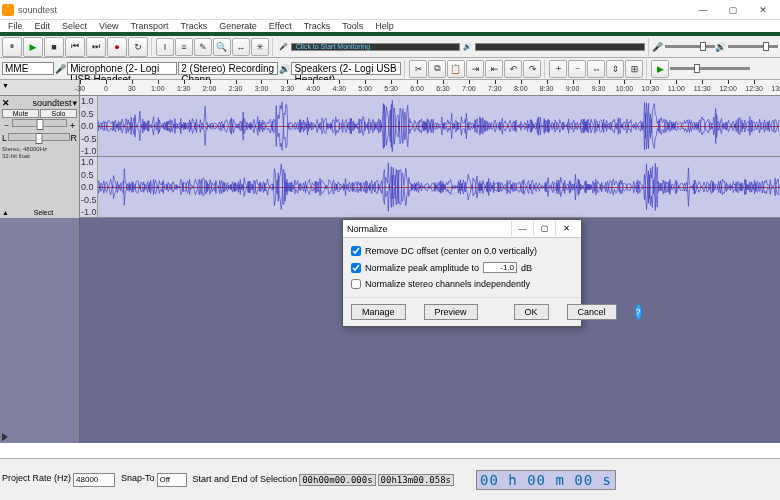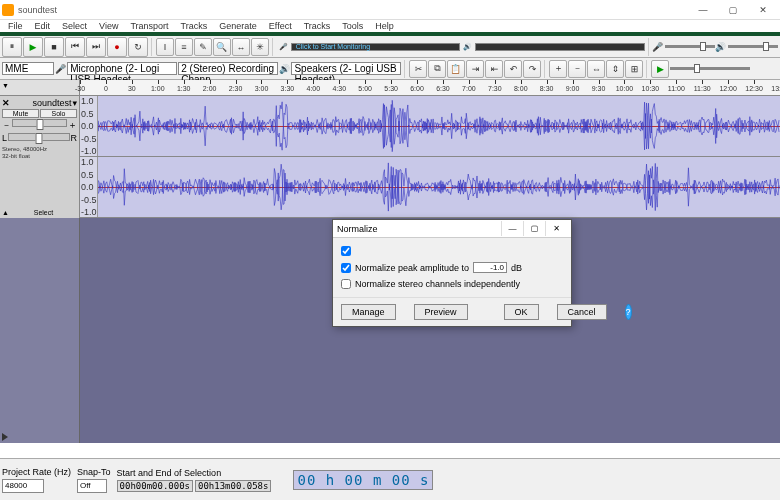--- a/index.html
+++ b/index.html
@@ -31,27 +31,27 @@
 .wavepane{flex:1;background:#c8c8e8;position:relative;overflow:hidden}
 .channel{height:61px;position:relative;border-bottom:1px solid #888}
 .ampscale{position:absolute;left:0;top:0;height:100%;width:18px;background:#d8d8e8;border-right:1px solid #999;font-size:6px;color:#333;display:flex;flex-direction:column;justify-content:space-between;padding:0 1px}
 .wave{position:absolute;left:18px;right:0;height:100%}
 .wavesvg{width:100%;height:100%;display:block}
 .centerln{position:absolute;left:18px;right:0;top:50%;border-top:1px solid #b33}
 .bottomspace{height:225px;background:#6b6b8f}
 .trackheadspace{width:80px;height:225px;background:#8080a0;border-right:1px solid #666;float:left;display:flex;align-items:flex-end;justify-content:flex-start;padding:2px}
 .trackheadspace .tri{width:0;height:0;border-left:6px solid #333;border-top:4px solid transparent;border-bottom:4px solid transparent}
 .statusbar{height:42px;background:#f0f0f0;border-top:1px solid #aaa;display:flex;align-items:center;padding:2px;gap:6px;position:absolute;bottom:0;left:0;right:0}
-.statcol{display:flex;flex-direction:column;gap:2px;font-size:8px}
+.statcol{display:flex;flex-direction:row;gap:2px;font-size:8px}
 .statbox{border:1px solid #888;background:#fff;padding:0 2px;font-size:8px;height:14px;display:flex;align-items:center}
 .timedisp{font-family:monospace;font-size:14px;background:#c8c8e8;border:1px solid #888;padding:1px 3px;color:#0369a1;letter-spacing:1px}
 .selbox{display:flex;gap:2px}
 .seltime{font-family:monospace;font-size:9px;background:#ddd;border:1px solid #888;padding:0 2px}
 
-.dialog{position:absolute;left:332px;top:219px;width:240px;background:#f0f0f0;border:1px solid #555;box-shadow:2px 2px 8px rgba(0,0,0,.3);z-index:100}
+.dialog{position:absolute;left:342px;top:219px;width:240px;background:#f0f0f0;border:1px solid #555;box-shadow:2px 2px 8px rgba(0,0,0,.3);z-index:100}
 .dlg-title{height:18px;background:#fff;border-bottom:1px solid #ccc;display:flex;align-items:center;padding:0 4px;font-size:9px}
 .dlg-title .t{flex:1}
 .dlg-title .wb{width:22px;height:15px;display:flex;align-items:center;justify-content:center;font-size:8px;border-left:1px solid #ddd}
 .dlg-body{padding:8px;display:flex;flex-direction:column;gap:6px}
 .dlg-row{display:flex;align-items:center;gap:4px;font-size:9px}
 .dlg-row input[type=checkbox]{width:10px;height:10px}
 .dlg-row input[type=text]{width:34px;border:1px solid #888;font-size:8px;padding:0 2px;text-align:right}
 .dlg-btns{display:flex;gap:18px;justify-content:flex-start;padding:6px 8px;border-top:1px solid #ddd}
 .dlg-btns button {font-size:9px;padding:2px 10px;border:1px solid #888;background:#e9e9e9}
 .dlg-btns .spacer{flex:1}
@@ -280,20 +280,21 @@
 <div class="dialog">
   <div class="dlg-title">
     <span class="t">Normalize</span>
     <span class="wb">—</span>
     <span class="wb">▢</span>
     <span class="wb">✕</span>
   </div>
   <div class="dlg-body">
     <label class="dlg-row">
         <input type="checkbox" checked="" style="">
+        <span>Remove DC offset (center on 0.0 vertically)</span>
       </label>
     <label class="dlg-row">
         <input type="checkbox" checked="" style="">
         <span>Normalize peak amplitude to</span>
         <input type="text" value="-1.0" style="">
         <span>dB</span>
       </label>
     <label class="dlg-row">
         <input type="checkbox" style="">
         <span>Normalize stereo channels independently</span>

